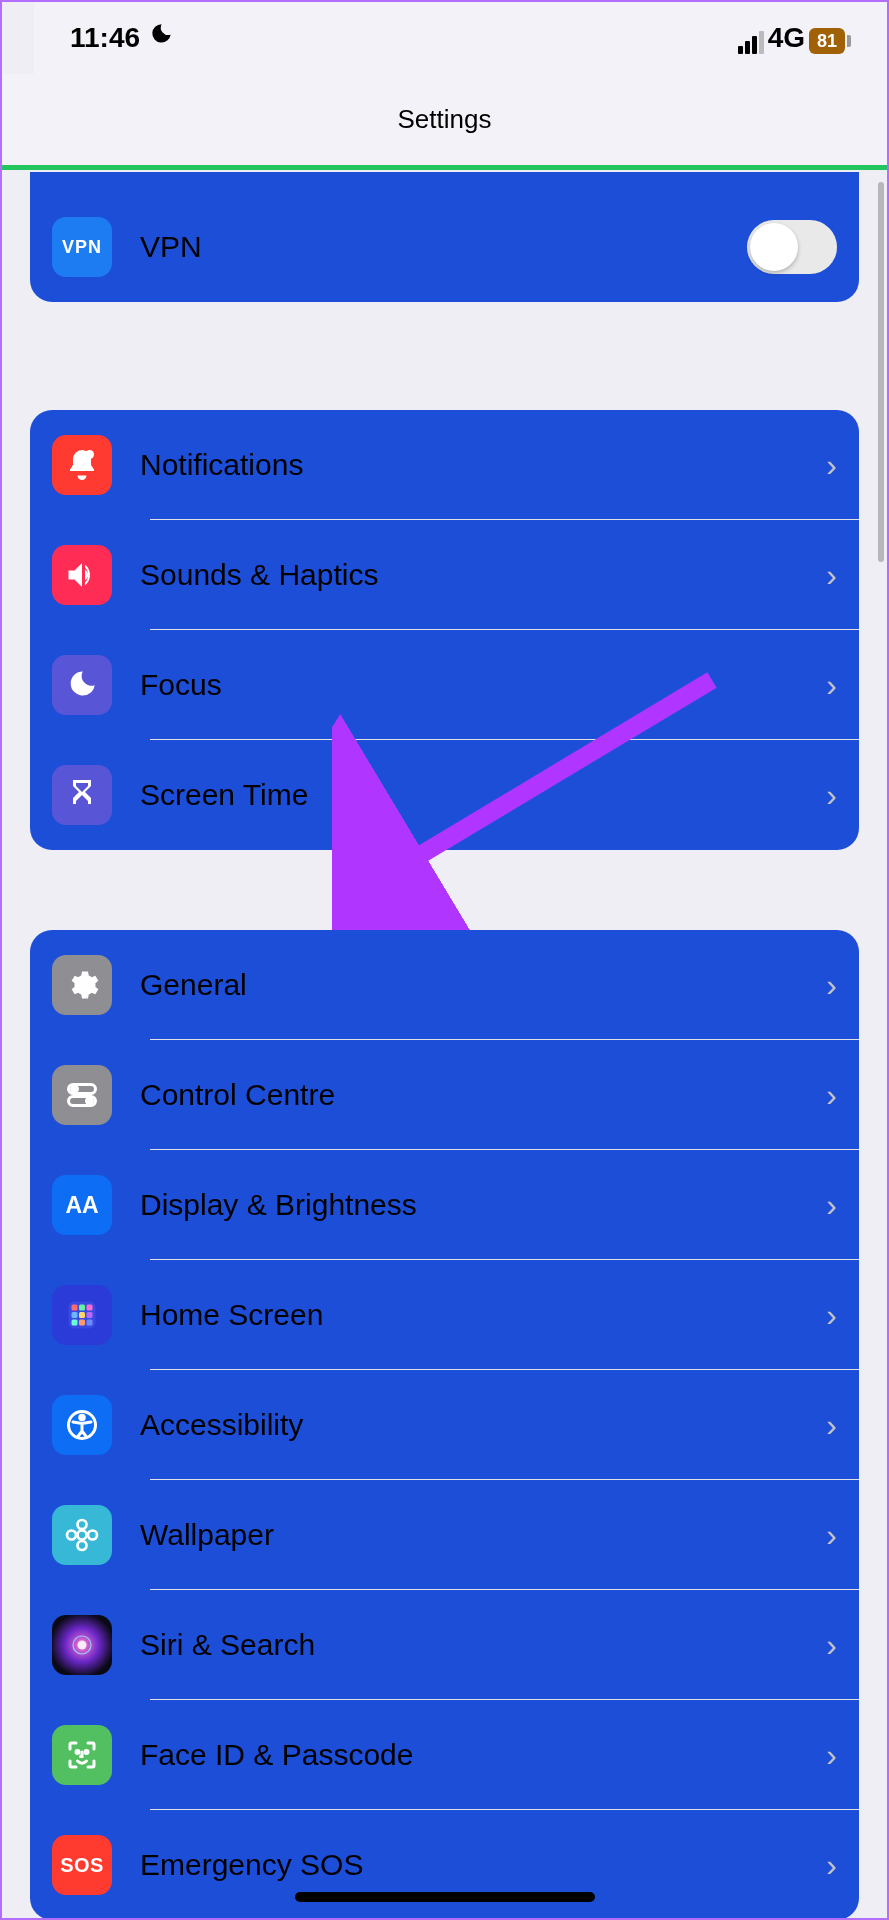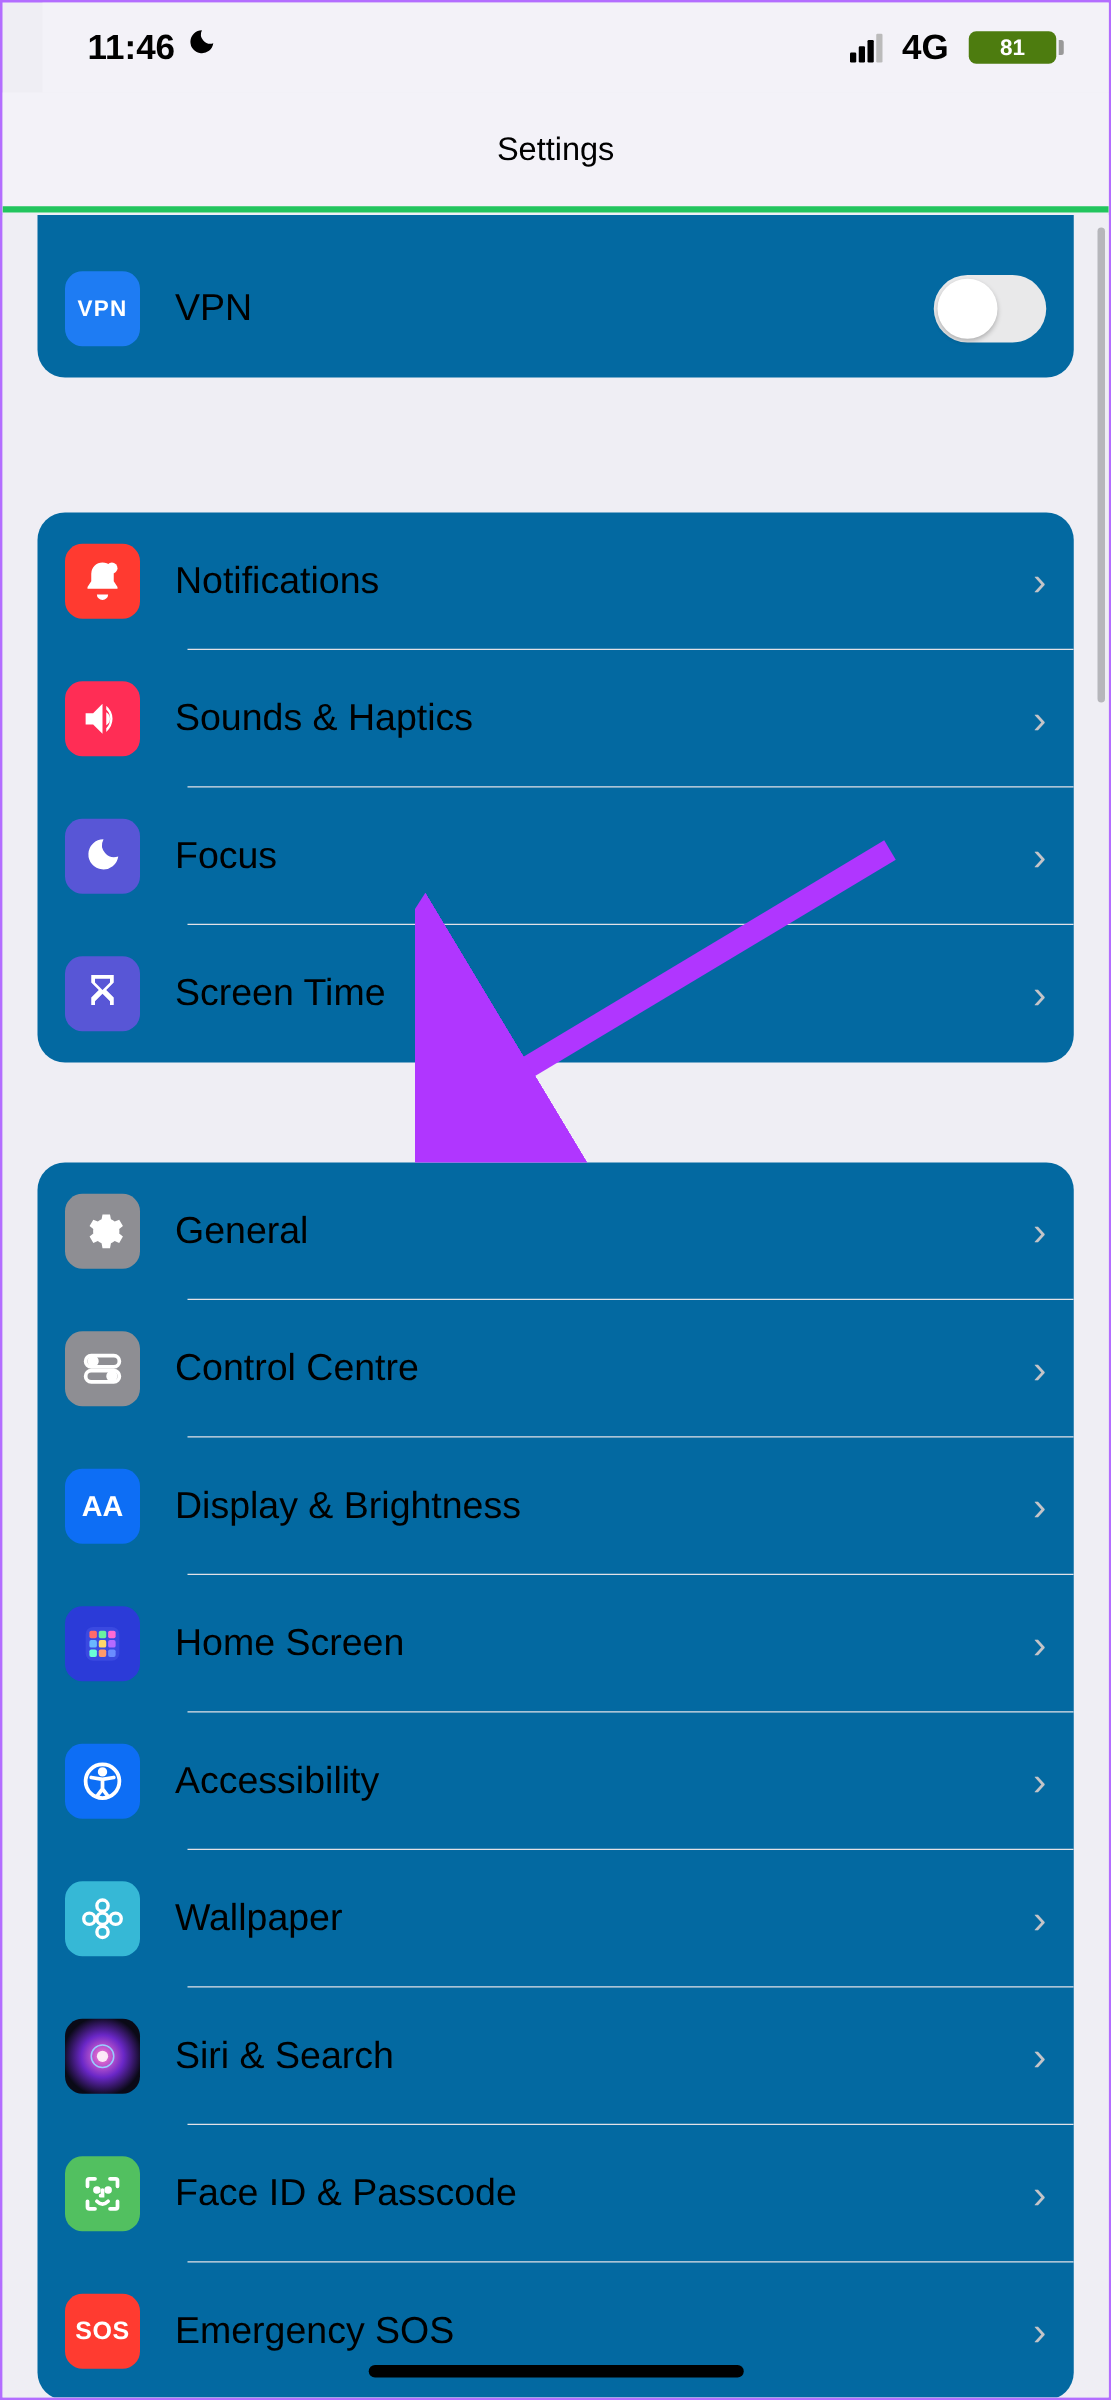--- a/index.html
+++ b/index.html
@@ -18,49 +18,49 @@
     display: flex;
     align-items: center;
     justify-content: space-between;
     padding: 0 36px;
     font-weight: 600;
     font-size: 28px;
     background: #f3f2f8;
     margin-left: 32px;
   }
   .status-left { display: flex; align-items: center; gap: 8px; }
-  .status-right { display: flex; align-items: center; gap: 16px; }
+  .status-right { display: flex; align-items: flex-end; gap: 4px; }
   .moon-status { font-size: 26px; }
   .sig-bars { display: inline-flex; align-items: flex-end; gap: 2px; }
   .sig-bars span { width: 5px; background: #000; display: inline-block; border-radius: 1px;}
   .sig-bars .b1{height:8px;} .sig-bars .b2{height:13px;} .sig-bars .b3{height:18px;} .sig-bars .b4{height:23px; background:#bbb;}
   .battery {
     display:inline-flex; align-items:center;
   }
   .battery-body{
-    width:70px; height:26px; border-radius:6px; background:#4d7c0f; color:#fff;
+    width:36px; height:26px; border-radius:6px; background:#a16207; color:#fff;
     display:flex; align-items:center; justify-content:center;
     font-size:18px; font-weight:700;
   }
   .battery-tip{ width:4px; height:12px; background:#999; border-radius:0 2px 2px 0; margin-left:2px;}
   .nav-title {
     height: 96px;
     display:flex; align-items:center; justify-content:center;
     font-size: 26px; font-weight: 400;
     background: #f3f2f8;
     border-bottom: 5px solid #22c55e;
   }
   .scroll-area{
     position:absolute;
     top:170px; left:0; right:0; bottom:0;
     overflow:hidden;
     background:#efeef4;
   }
   .group {
-    background:#0369a1;
+    background:#1d4ed8;
     margin: 24px 28px 0 28px;
     border-radius: 22px;
     overflow:hidden;
   }
   .group.first { margin-top: 0; border-top-left-radius:0; border-top-right-radius:0; padding-top: 20px;}
   .row {
     display:flex;
     align-items:center;
     min-height: 110px;
     padding: 0 22px;

